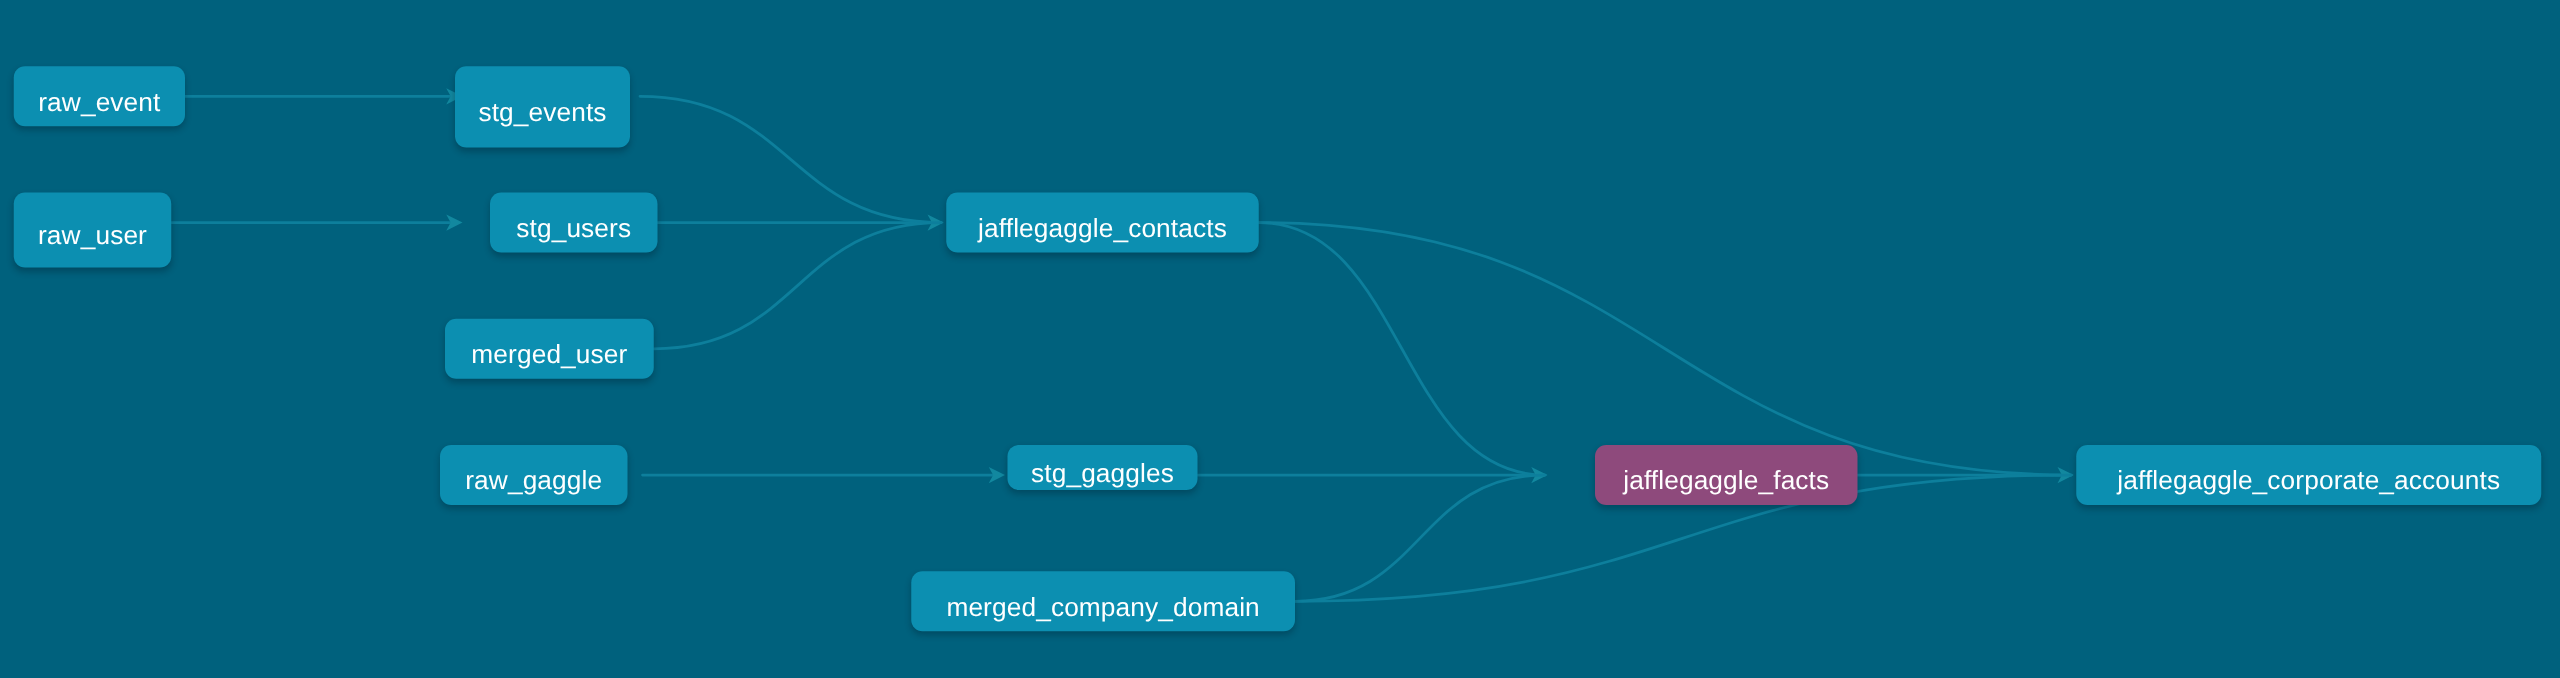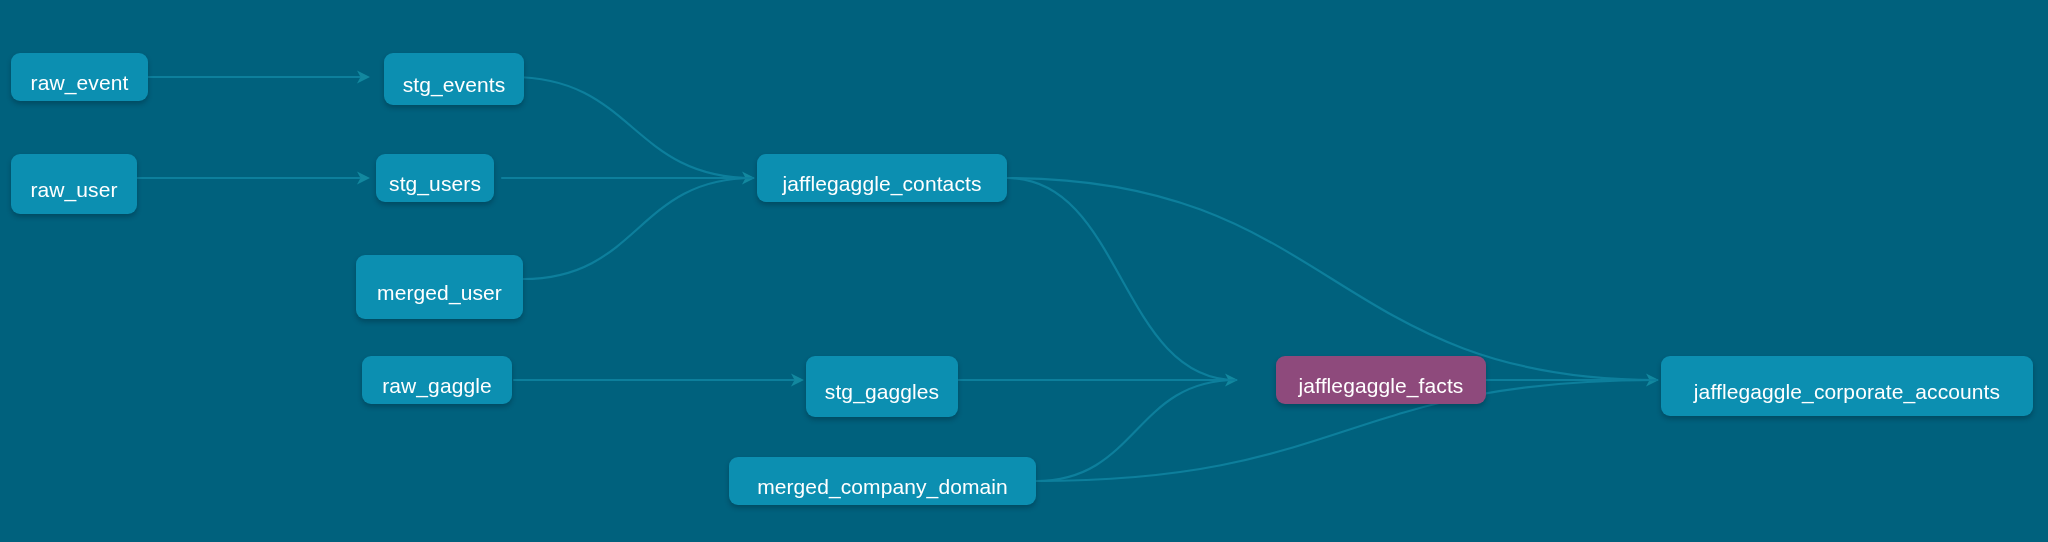--- a/index.html
+++ b/index.html
@@ -85,41 +85,41 @@
       <path class="edge-arrow" d="M 1659 380 L 1646 373.5 L 1649.5 380 L 1646 386.5 Z"></path>
       <path class="edge-path" d="M 1036 481 C 1348.5 481 , 1344.5 380 , 1657 380"></path>
     </svg>
   <div id="node-layer">
       <div class="node" style="left: 11px; top: 53px; width: 137px; height: 48px;">
         <span class="node-label">raw_event</span>
       </div>
       <div class="node" style="left: 11px; top: 154px; width: 126px; height: 60px;">
         <span class="node-label">raw_user</span>
       </div>
-      <div class="node" style="left: 384px; top: 53px; width: 140px; height: 52px;">
+      <div class="node" style="left: 364px; top: 53px; width: 140px; height: 65px;">
         <span class="node-label">stg_events</span>
       </div>
-      <div class="node" style="left: 376px; top: 154px; width: 118px; height: 48px;">
+      <div class="node" style="left: 392px; top: 154px; width: 134px; height: 48px;">
         <span class="node-label">stg_users</span>
       </div>
-      <div class="node" style="left: 356px; top: 255px; width: 167px; height: 64px;">
+      <div class="node" style="left: 356px; top: 255px; width: 167px; height: 48px;">
         <span class="node-label">merged_user</span>
       </div>
-      <div class="node" style="left: 362px; top: 356px; width: 150px; height: 48px;">
+      <div class="node" style="left: 352px; top: 356px; width: 150px; height: 48px;">
         <span class="node-label">raw_gaggle</span>
       </div>
       <div class="node" style="left: 757px; top: 154px; width: 250px; height: 48px;">
         <span class="node-label">jafflegaggle_contacts</span>
       </div>
-      <div class="node" style="left: 806px; top: 356px; width: 152px; height: 61px;">
+      <div class="node" style="left: 806px; top: 356px; width: 152px; height: 36px;">
         <span class="node-label">stg_gaggles</span>
       </div>
       <div class="node" style="left: 729px; top: 457px; width: 307px; height: 48px;">
         <span class="node-label">merged_company_domain</span>
       </div>
       <div class="node selected" style="left: 1276px; top: 356px; width: 210px; height: 48px;">
         <span class="node-label">jafflegaggle_facts</span>
       </div>
-      <div class="node" style="left: 1661px; top: 356px; width: 372px; height: 60px;">
+      <div class="node" style="left: 1661px; top: 356px; width: 372px; height: 48px;">
         <span class="node-label">jafflegaggle_corporate_accounts</span>
       </div>
     </div>
 </div>
 
 </body></html>

